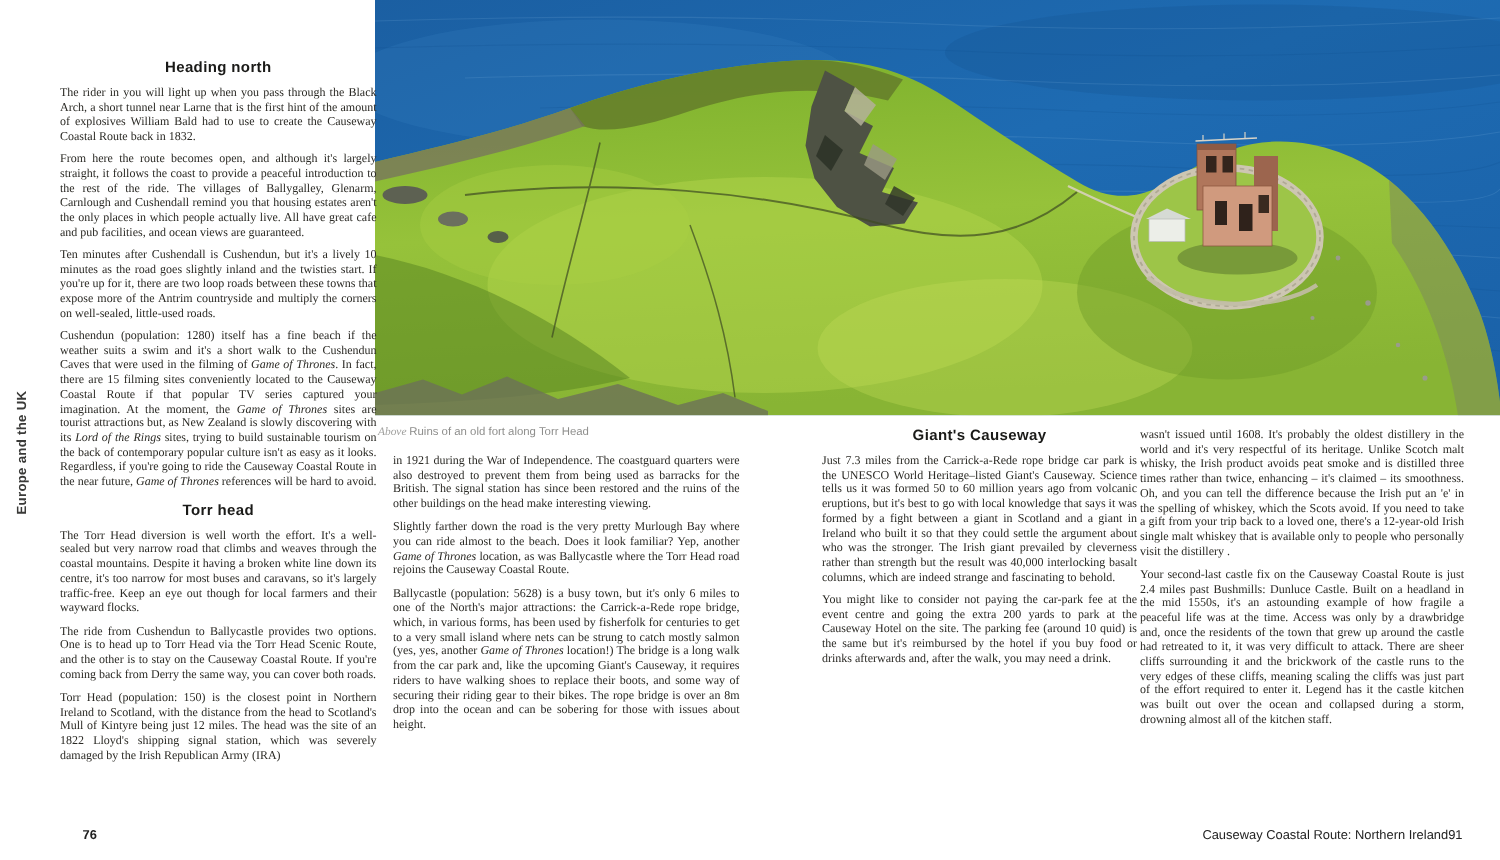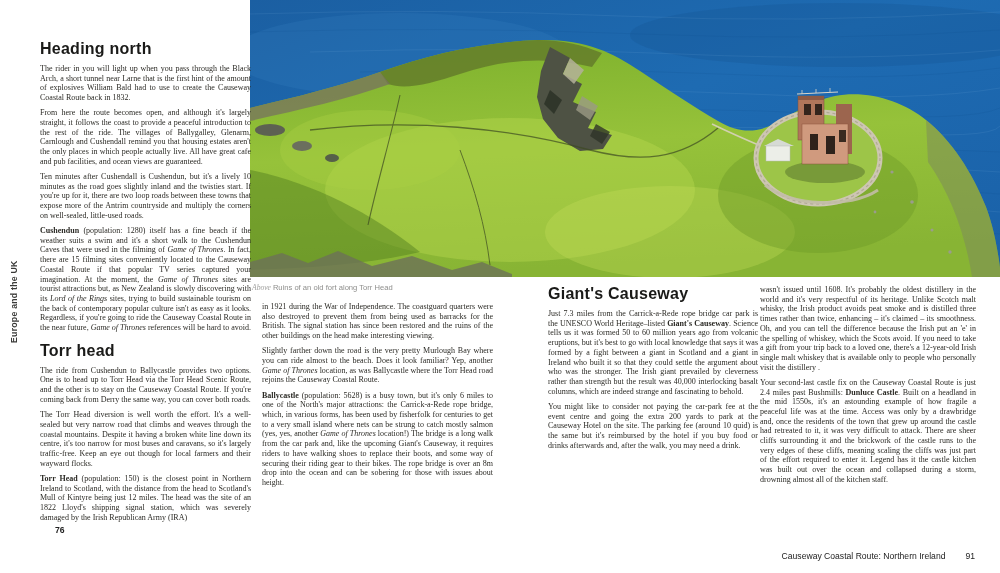--- a/index.html
+++ b/index.html
@@ -8,46 +8,46 @@
     background:#ffffff;font-family:"Liberation Serif",serif;color:#2b2a25;
   }
   .col{position:absolute}
   .col p{
     margin:0 0 5.5px 0;font-size:8px;line-height:9.7px;
     text-align:justify;color:#2b2a25;
   }
   .col p:last-child{margin-bottom:0}
   .sec-heading{
     font-family:"Liberation Sans",sans-serif;font-weight:700;
-    font-size:16px;letter-spacing:.25px;color:#1a1a18;margin:0 0 6px 0;
+    font-size:10px;letter-spacing:.25px;color:#1a1a18;margin:0 0 6px 0;text-align:center;
   }
   .sec-heading.mt{margin-top:9px}
-  .b{font-weight:bold}
+  .b{font-weight:normal}
   .i{font-style:italic}
   .photo{
     position:absolute;left:250px;top:0;width:750px;height:277px;overflow:hidden;
   }
   .photo svg{display:block;width:100%;height:100%}
   .caption{
     position:absolute;left:252px;top:283px;width:400px;
     font-family:"Liberation Sans",sans-serif;font-size:7.6px;color:#8e8e8c;
   }
   .caption .i{font-family:Liberation Serif, serif;color:#a0a09e}
   .sidebar-label{
     position:absolute;left:9px;top:233px;height:110px;
     writing-mode:vertical-rl;transform:rotate(180deg);
     font-family:"Liberation Sans",sans-serif;font-weight:700;font-size:8.8px;
     letter-spacing:.2px;color:#3a3a38;white-space:nowrap;
   }
   .folio-left{
-    position:absolute;left:55px;top:525px;
+    position:absolute;left:55px;top:551px;
     font-family:"Liberation Sans",sans-serif;font-size:8.6px;color:#222;font-weight:bold;
   }
   .footer-right{
-    position:absolute;right:25px;top:551px;display:flex;gap:20px;align-items:baseline;
+    position:absolute;right:25px;top:551px;display:flex;align-items:baseline;
     font-family:"Liberation Sans",sans-serif;font-size:8.6px;color:#222;
   }
   .col-left{left:40px;top:40px;width:211px}
   .col-mid{left:262px;top:302px;width:231px}
   .col-r1{left:548px;top:285px;width:210px}
   .col-r2{left:760px;top:285px;width:216px}
 </style>
 </head>
 <body>
 
@@ -175,22 +175,22 @@
 
 <div class="caption"><span class="i">Above </span><span>Ruins of an old fort along Torr Head</span></div>
 
 <div class="col col-left">
   <h2 class="sec-heading">Heading north</h2>
   <p><span>The rider in you will light up when you pass through the Black Arch, a short tunnel near Larne that is the first hint of the amount of explosives William Bald had to use to create the Causeway Coastal Route back in 1832.</span></p>
   <p><span>From here the route becomes open, and although it's largely straight, it follows the coast to provide a peaceful introduction to the rest of the ride. The villages of Ballygalley, Glenarm, Carnlough and Cushendall remind you that housing estates aren't the only places in which people actually live. All have great cafe and pub facilities, and ocean views are guaranteed.</span></p>
   <p><span>Ten minutes after Cushendall is Cushendun, but it's a lively 10 minutes as the road goes slightly inland and the twisties start. If you're up for it, there are two loop roads between these towns that expose more of the Antrim countryside and multiply the corners on well-sealed, little-used roads.</span></p>
   <p><span class="b">Cushendun</span><span> (population: 1280) itself has a fine beach if the weather suits a swim and it's a short walk to the Cushendun Caves that were used in the filming of </span><span class="i">Game of Thrones</span><span>. In fact, there are 15 filming sites conveniently located to the Causeway Coastal Route if that popular TV series captured your imagination. At the moment, the </span><span class="i">Game of Thrones</span><span> sites are tourist attractions but, as New Zealand is slowly discovering with its </span><span class="i">Lord of the Rings</span><span> sites, trying to build sustainable tourism on the back of contemporary popular culture isn't as easy as it looks. Regardless, if you're going to ride the Causeway Coastal Route in the near future, </span><span class="i">Game of Thrones</span><span> references will be hard to avoid.</span></p>
   <h2 class="sec-heading mt">Torr head</h2>
+  <p><span>The Torr Head diversion is well worth the effort. It's a well-sealed but very narrow road that climbs and weaves through the coastal mountains. Despite it having a broken white line down its centre, it's too narrow for most buses and caravans, so it's largely traffic-free. Keep an eye out though for local farmers and their wayward flocks.</span></p>
   <p><span>The ride from Cushendun to Ballycastle provides two options. One is to head up to Torr Head via the Torr Head Scenic Route, and the other is to stay on the Causeway Coastal Route. If you're coming back from Derry the same way, you can cover both roads.</span></p>
-  <p><span>The Torr Head diversion is well worth the effort. It's a well-sealed but very narrow road that climbs and weaves through the coastal mountains. Despite it having a broken white line down its centre, it's too narrow for most buses and caravans, so it's largely traffic-free. Keep an eye out though for local farmers and their wayward flocks.</span></p>
   <p><span class="b">Torr Head</span><span> (population: 150) is the closest point in Northern Ireland to Scotland, with the distance from the head to Scotland's Mull of Kintyre being just 12 miles. The head was the site of an 1822 Lloyd's shipping signal station, which was severely damaged by the Irish Republican Army (IRA)</span></p>
 </div>
 
 <div class="col col-mid">
   <p><span>in 1921 during the War of Independence. The coastguard quarters were also destroyed to prevent them from being used as barracks for the British. The signal station has since been restored and the ruins of the other buildings on the head make interesting viewing.</span></p>
   <p><span>Slightly farther down the road is the very pretty Murlough Bay where you can ride almost to the beach. Does it look familiar? Yep, another </span><span class="i">Game of Thrones</span><span> location, as was Ballycastle where the Torr Head road rejoins the Causeway Coastal Route.</span></p>
   <p><span class="b">Ballycastle</span><span> (population: 5628) is a busy town, but it's only 6 miles to one of the North's major attractions: the Carrick-a-Rede rope bridge, which, in various forms, has been used by fisherfolk for centuries to get to a very small island where nets can be strung to catch mostly salmon (yes, yes, another </span><span class="i">Game of Thrones</span><span> location!) The bridge is a long walk from the car park and, like the upcoming Giant's Causeway, it requires riders to have walking shoes to replace their boots, and some way of securing their riding gear to their bikes. The rope bridge is over an 8m drop into the ocean and can be sobering for those with issues about height.</span></p>
 </div>
 
 <div class="col col-r1">

